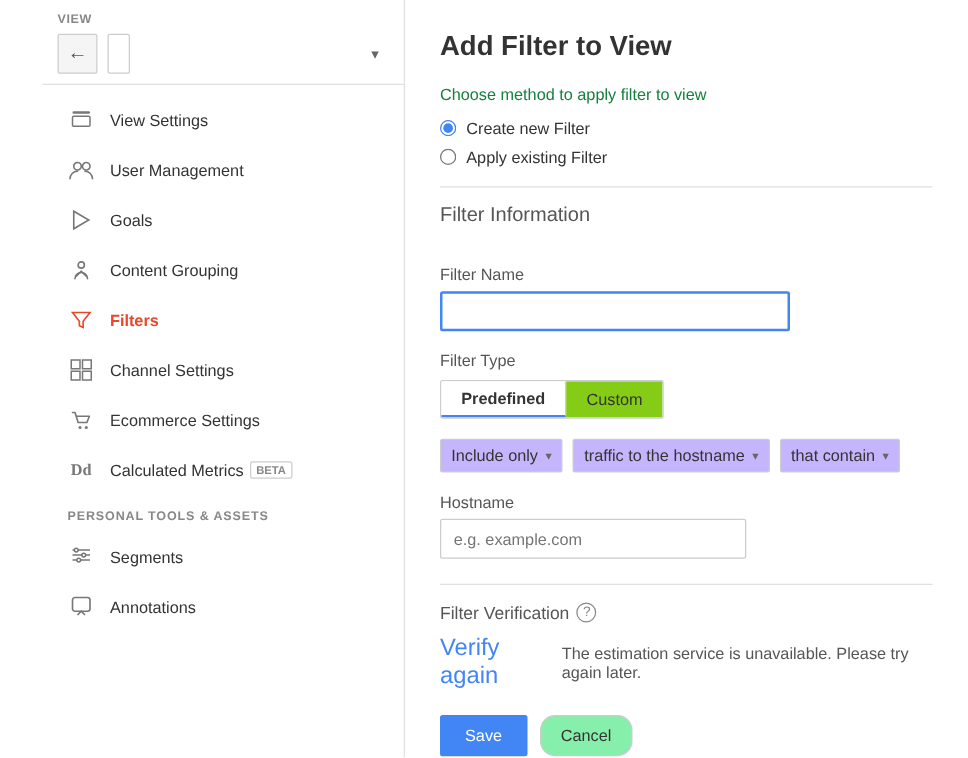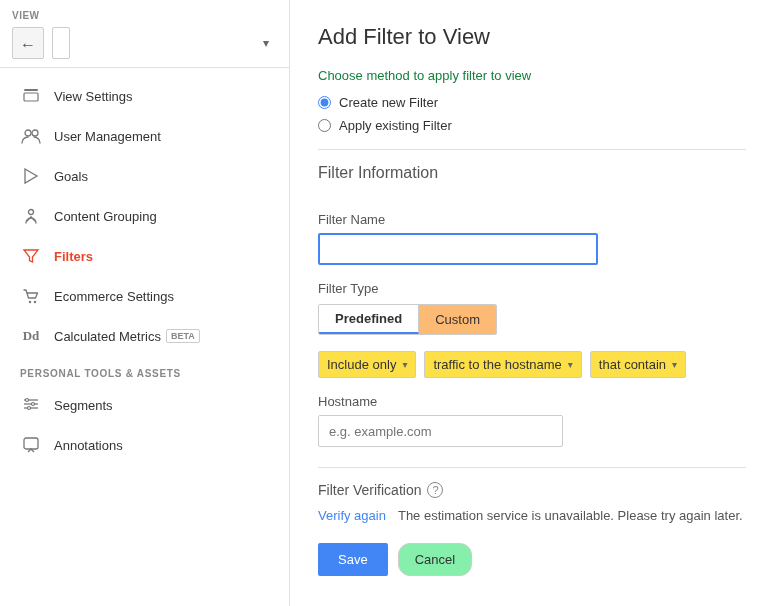--- a/index.html
+++ b/index.html
@@ -8,20 +8,21 @@
     
     .sidebar {
       width: 290px;
       min-width: 290px;
       border-right: 1px solid #e0e0e0;
       display: flex;
       flex-direction: column;
       background: #fff;
       height: 100%;
       overflow-y: auto;
+      margin-left: 34px;
     }
     .sidebar-top {
       padding: 10px 12px 8px 12px;
       border-bottom: 1px solid #e0e0e0;
     }
     .view-label {
       font-size: 10px;
       font-weight: bold;
       color: #888;
       letter-spacing: 0.5px;
@@ -126,21 +127,21 @@
     }
 
     
     .main-content {
       flex: 1;
       padding: 24px 28px;
       overflow-y: auto;
     }
     .page-title {
       font-size: 22px;
-      font-weight: normal;
+      font-weight: bold;
       color: #333;
       margin-bottom: 18px;
     }
     .section-description {
       font-size: 13px;
       color: #15803d;
       margin-bottom: 12px;
     }
     .radio-group {
       margin-bottom: 16px;
@@ -195,21 +196,21 @@
       border-radius: 2px;
       overflow: hidden;
       width: fit-content;
       margin-bottom: 16px;
     }
     .tab-btn {
       padding: 6px 16px;
       font-size: 13px;
       cursor: pointer;
       border: none;
-      background: #fdba74;
+      background: #84cc16;
       color: #333;
     }
     .tab-btn.active {
       background: #fff;
       font-weight: bold;
       border-bottom: 2px solid #4285f4;
     }
     .tab-btn:not(:last-child) {
       border-right: 1px solid #ccc;
     }
@@ -217,21 +218,21 @@
       display: flex;
       align-items: center;
       gap: 8px;
       margin-bottom: 16px;
     }
     .filter-dropdown {
       display: flex;
       align-items: center;
       border: 1px solid #ccc;
       border-radius: 2px;
-      background: #fde047;
+      background: #c4b5fd;
       padding: 5px 8px;
       font-size: 13px;
       cursor: pointer;
       gap: 6px;
     }
     .filter-dropdown span.arrow {
       font-size: 10px;
       color: #666;
     }
     .hostname-section {
@@ -275,21 +276,21 @@
     .verification-row {
       display: flex;
       align-items: center;
       gap: 12px;
       font-size: 13px;
     }
     .verify-link {
       color: #4285f4;
       cursor: pointer;
       text-decoration: none;
-      font-size: 13px;
+      font-size: 19px;
     }
     .verification-msg {
       color: #555;
       font-size: 13px;
     }
     .action-buttons {
       display: flex;
       gap: 10px;
       margin-top: 8px;
     }
@@ -377,20 +378,31 @@
 
     <div class="nav-item active">
       <span class="nav-icon">
         <svg width="18" height="18" viewBox="0 0 18 18" fill="none">
             <path d="M2 3h14l-5.5 7v5l-3-1.5v-3.5L2 3z" stroke="#e8472b" stroke-width="1.3" fill="none"></path>
           </svg>
       </span>
       <span class="nav-label">Filters</span>
     </div>
 
+    <div class="nav-item">
+      <span class="nav-icon">
+        <svg width="18" height="18" viewBox="0 0 18 18" fill="none">
+            <rect x="1" y="1" width="7" height="7" stroke="#777" stroke-width="1.2" fill="none"></rect>
+            <rect x="10" y="1" width="7" height="7" stroke="#777" stroke-width="1.2" fill="none"></rect>
+            <rect x="1" y="10" width="7" height="7" stroke="#777" stroke-width="1.2" fill="none"></rect>
+            <rect x="10" y="10" width="7" height="7" stroke="#777" stroke-width="1.2" fill="none"></rect>
+          </svg>
+      </span>
+      <span class="nav-label">Channel Settings</span>
+    </div>
 
     <div class="nav-item">
       <span class="nav-icon">
         <svg width="18" height="18" viewBox="0 0 18 18" fill="none">
             <path d="M2 3h2l2.5 8h7l2-5H5.5" stroke="#777" stroke-width="1.3" stroke-linecap="round" stroke-linejoin="round" fill="none"></path>
             <circle cx="8" cy="15" r="1.2" fill="#777"></circle>
             <circle cx="13" cy="15" r="1.2" fill="#777"></circle>
           </svg>
       </span>
       <span class="nav-label">Ecommerce Settings</span>

